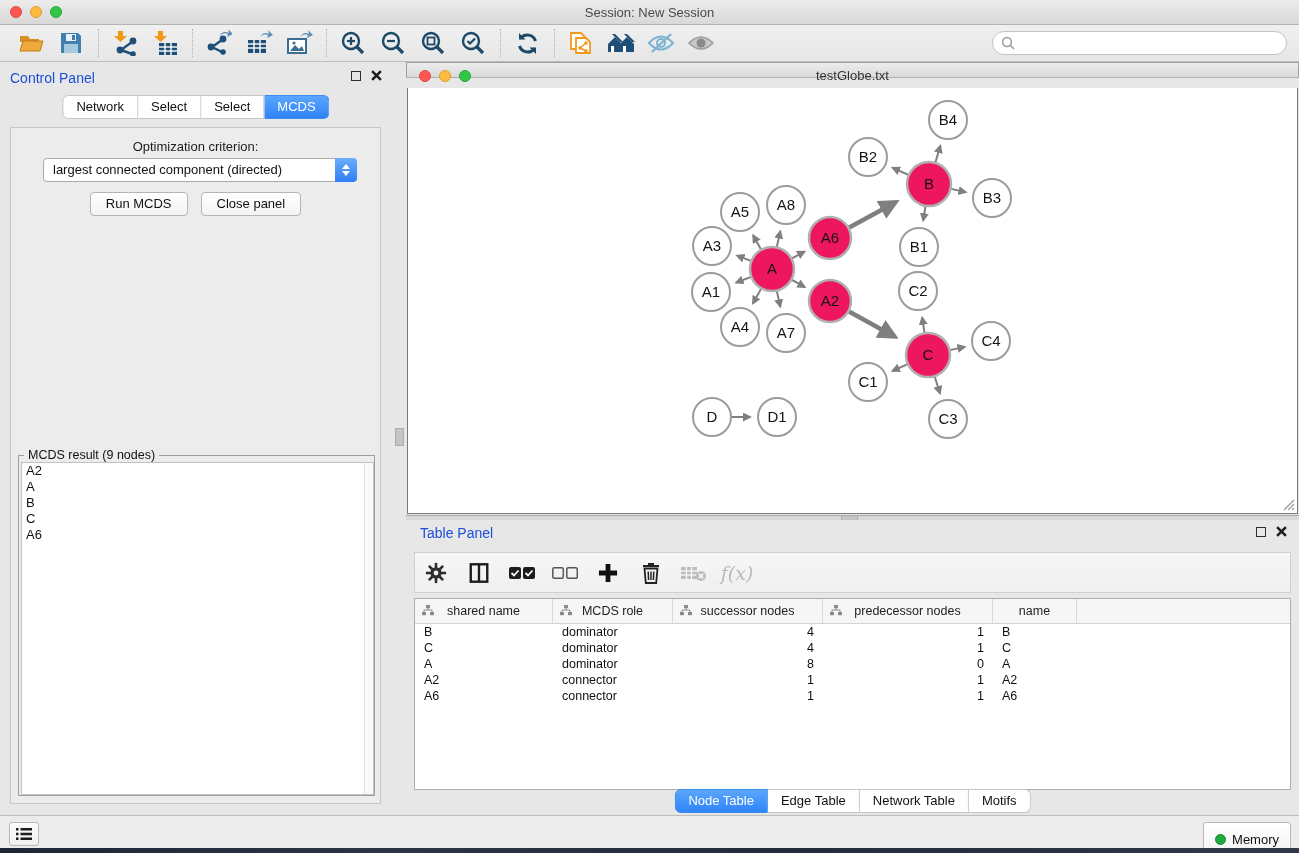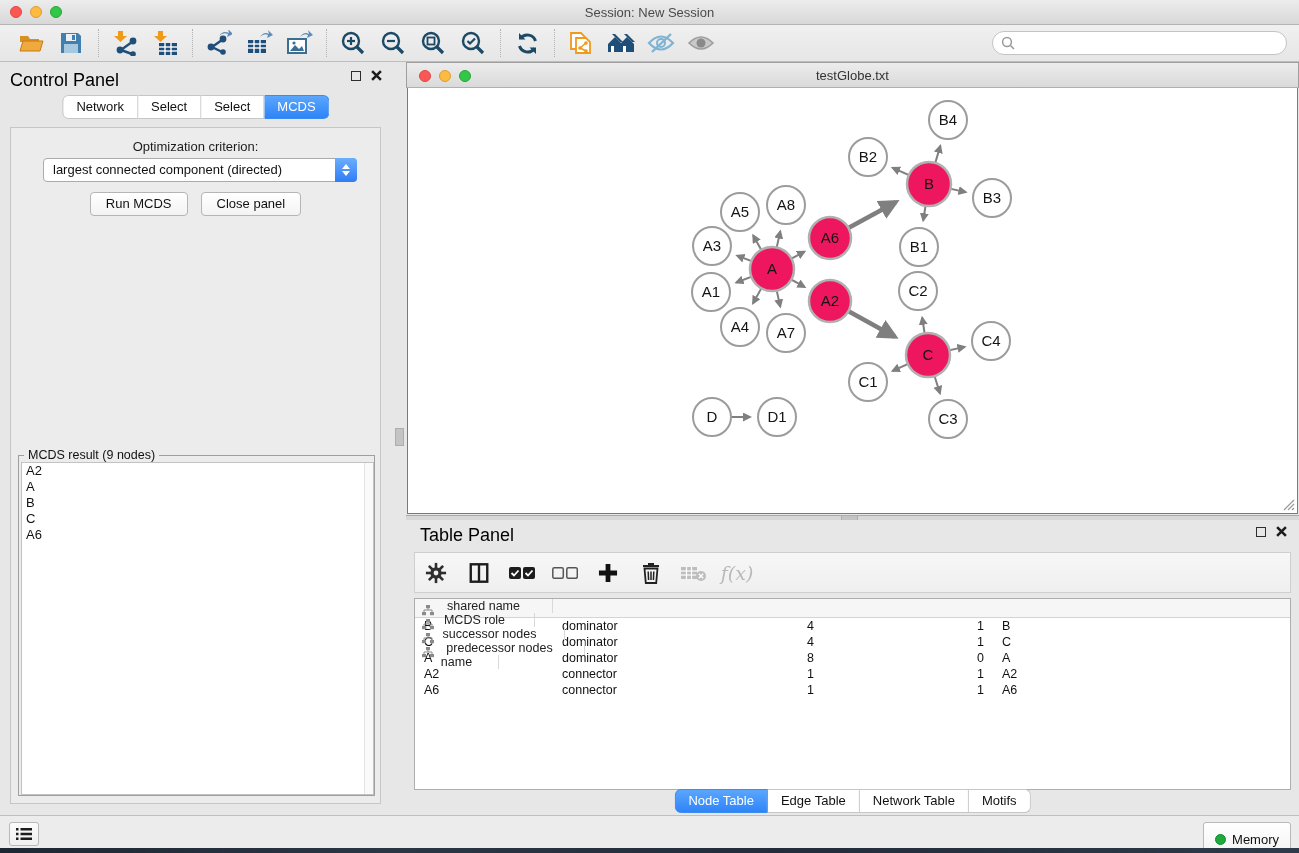--- a/index.html
+++ b/index.html
@@ -21,21 +21,21 @@
     display:flex; align-items:center; padding-left:14px; }
   .tb-icon { width:34px; height:30px; display:flex; align-items:center; justify-content:center; cursor:pointer; margin-right:6px; }
   .tb-sep { width:1px; height:28px; border-left:1px dotted #b2b2b2; margin:0 9px 0 4px; }
   #search-wrap { position:absolute; right:12px; top:6px; width:295px; height:24px; }
   #search-wrap input { width:100%; height:100%; border:1px solid #c3c3c3; border-radius:12px; background:#fff;
     padding-left:28px; font-size:13px; outline:none; }
   #search-wrap svg { position:absolute; left:9px; top:5px; }
 
   
   #control-panel { position:absolute; left:0; top:62px; width:392px; height:753px; background:#e7e7e7; }
-  .panel-head { position:absolute; left:10px; top:8px; font-size:18px; color:#000000; }
+  .panel-head { position:absolute; left:10px; top:8px; font-size:14px; color:#1d4ed8; }
   .panel-btns { position:absolute; right:10px; top:8px; display:flex; gap:10px; align-items:center; }
   .float-box { width:10px; height:10px; border:1.6px solid #2e2e2e; display:inline-block; }
   .seg { display:flex; }
   .seg .t { background:#fff; border:1px solid #c6c6c6; border-left:none; padding:3px 13px 4px; font-size:13px; color:#111; cursor:pointer; white-space:nowrap; }
   .seg .t:first-child { border-left:1px solid #c6c6c6; border-radius:6px 0 0 6px; }
   .seg .t:last-child { border-radius:0 6px 6px 0; }
   .seg .t.active { background:linear-gradient(#5ba6fd,#2e84f8); color:#fff; border-color:#3a8cf0; }
   #cp-tabs { position:absolute; left:50%; transform:translateX(-50%); top:33px; }
   #cp-body { position:absolute; left:10px; top:65px; width:371px; height:677px; background:#ececec; border:1px solid #c6c6c6; }
   #opt-label { position:absolute; width:100%; text-align:center; top:11px; font-size:13px; color:#1c1c1c; }
@@ -47,39 +47,39 @@
   .mac-btn { background:linear-gradient(#ffffff,#f3f3f3); border:1px solid #b5b5b5; border-radius:4px;
     font-size:13px; color:#111; padding:3px 15px 4px; cursor:pointer; font-family:"Liberation Sans",sans-serif; }
   #result-box { position:absolute; left:7px; top:327px; width:357px; height:341px; border:1px solid #9f9f9f; }
   #result-legend { position:absolute; left:5px; top:-8px; background:#ececec; padding:0 4px; font-size:12.5px; color:#111; }
   #result-list { position:absolute; left:2px; top:6px; width:353px; height:333px; background:#fff; border:1px solid #c2c2c2; overflow:hidden; }
   .result-item { font-size:13px; color:#111; line-height:16px; padding-left:4px; }
   #result-scroll { position:absolute; right:0; top:0; width:9px; height:100%; background:#fafafa; border-left:1px solid #e4e4e4; }
 
   
   #net-window { position:absolute; left:406px; top:62px; width:893px; height:453px; }
-  #net-title { position:absolute; left:0; top:0; width:100%; height:26px;
+  #net-title { position:absolute; left:0; top:0; width:100%; height:16px;
     background:linear-gradient(#ececec,#dadada); border:1px solid #9f9f9f; border-bottom:1px solid #b0b0b0; }
   #net-title .title { position:absolute; width:100%; text-align:center; top:5px; font-size:13px; color:#333; }
   #net-canvas { position:absolute; left:1px; top:26px; width:891px; height:426px; background:#fff; border:1px solid #7a7a7a; border-top:none; }
   #net-grip { position:absolute; right:2px; bottom:2px; }
 
   
   #v-split-handle { position:absolute; left:395px; top:428px; width:9px; height:18px; background:#c4c4c4; border:1px solid #adadad; }
   #h-split { position:absolute; left:406px; top:515px; width:893px; height:5px; background:#d8d8d8; border-top:1px solid #a9a9a9; }
   #h-split-handle { position:absolute; left:435px; top:-1px; width:17px; height:6px; background:#c4c4c4; border:1px solid #adadad; }
 
   
   #table-panel { position:absolute; left:406px; top:520px; width:893px; height:295px; background:#e7e7e7; }
   #tp-toolbar { position:absolute; left:8px; top:32px; width:877px; height:41px;
     background:linear-gradient(#f7f7f7,#efefef); border:1px solid #cfcfcf; display:flex; align-items:center; padding-left:8px; gap:17px; }
   .tp-icon { width:26px; height:26px; display:flex; align-items:center; justify-content:center; cursor:pointer; }
   .fx { font-family:"DejaVu Serif", serif; font-style:italic; font-size:19px; color:#b9b9b9; }
   #tp-table { position:absolute; left:8px; top:78px; width:877px; height:192px; background:#fff; border:1px solid #aeaeae; overflow:hidden; }
-  .tbl-head { display:flex; height:19px; background:#f6f6f6; border-bottom:1px solid #d4d4d4;flex-direction:column; }
+  .tbl-head { display:flex; height:25px; background:#f6f6f6; border-bottom:1px solid #d4d4d4; }
   .th { position:relative; display:flex; align-items:center; justify-content:center; font-size:12.5px; color:#222; border-right:1px solid #d9d9d9; }
   .th svg { position:absolute; left:7px; top:6px; }
   .c0{width:138px}.c1{width:120px}.c2{width:150px}.c3{width:170px}.c4{width:84px}
   .tbl-row { display:flex; height:16px; }
   .td { font-size:12.5px; color:#111; line-height:16px; padding:0 9px; white-space:nowrap; overflow:hidden; }
   .td.num { text-align:right; }
   #tp-tabs { position:absolute; left:50%; transform:translateX(-50%); top:269px; }
 
   
   #statusbar { position:absolute; left:0; top:815px; width:1299px; height:33px; background:#ececec; border-top:1px solid #bfbfbf; }

